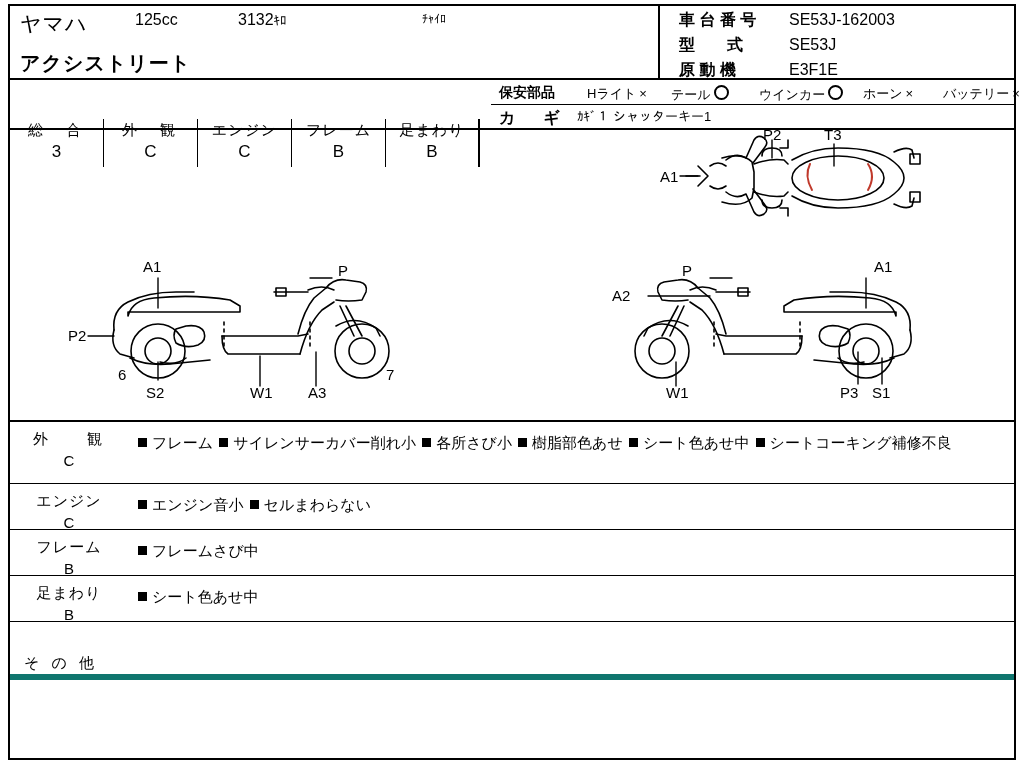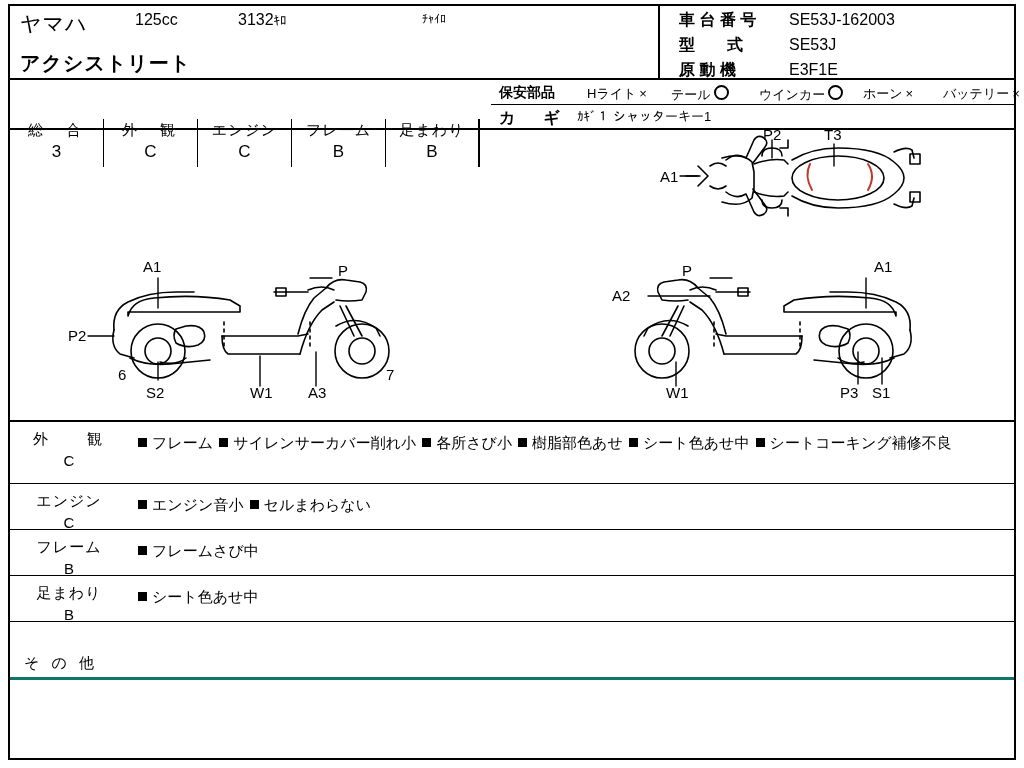--- a/index.html
+++ b/index.html
@@ -210,21 +210,21 @@
   .sq {
     display: inline-block;
     width: 9px; height: 9px;
     background: #000;
     margin: 0 5px 0 2px;
     vertical-align: 1px;
   }
   .other-row {
     position: relative;
     height: 58px;
-    border-bottom: 3px solid #0f766e;
+    border-bottom: 6px solid #0f766e;
     box-sizing: border-box;
   }
   .other-row .olabel {
     position: absolute;
     left: 14px; top: 32px;
     font-size: 15px;
     letter-spacing: 4px;
   }
   .blank-row {
     height: 50px;

